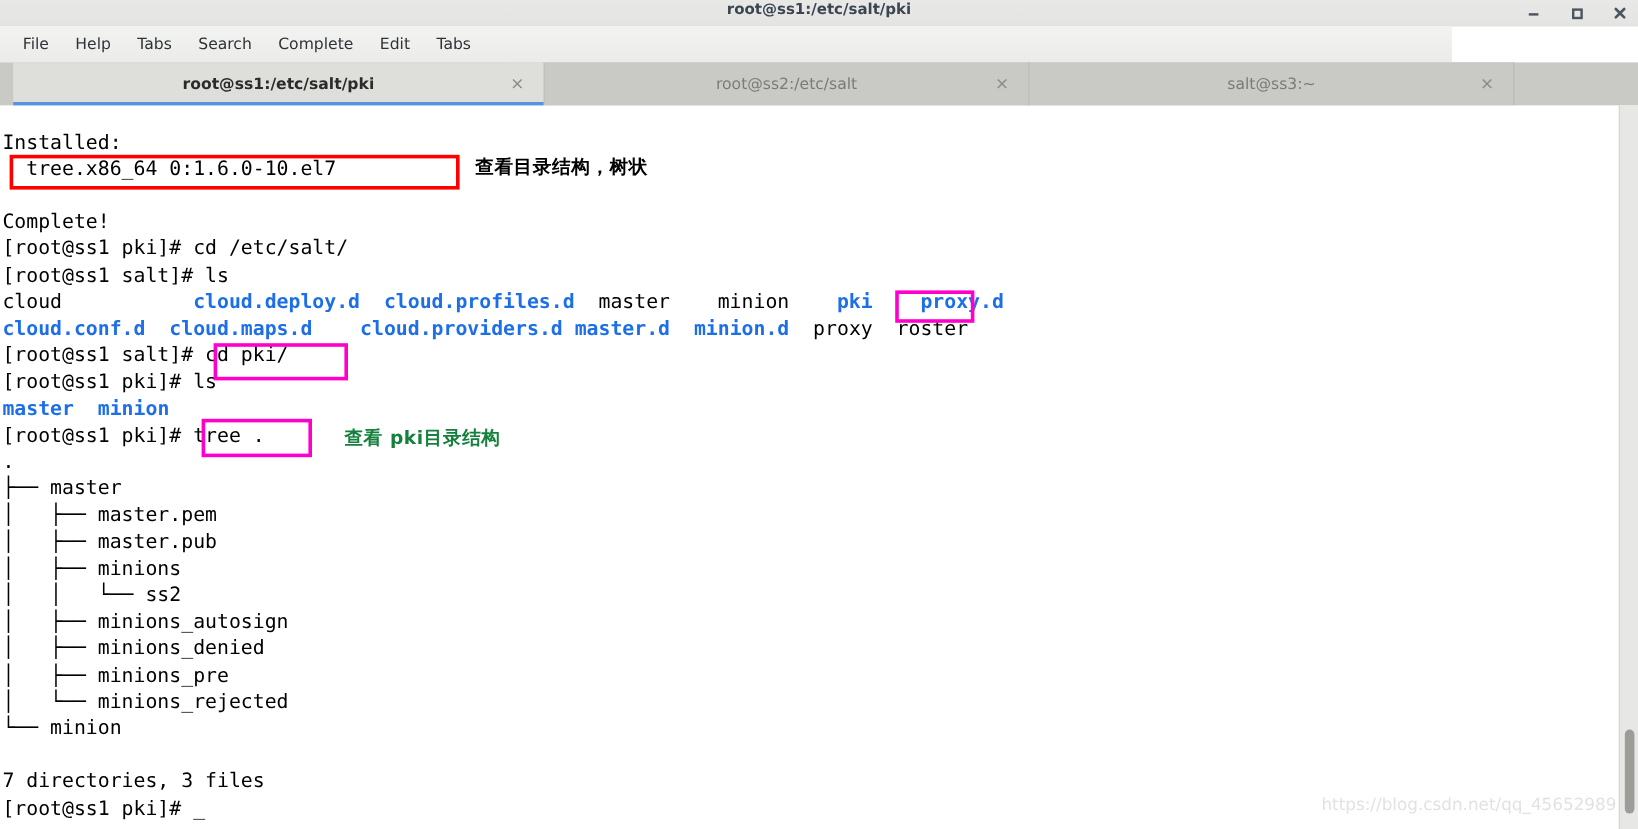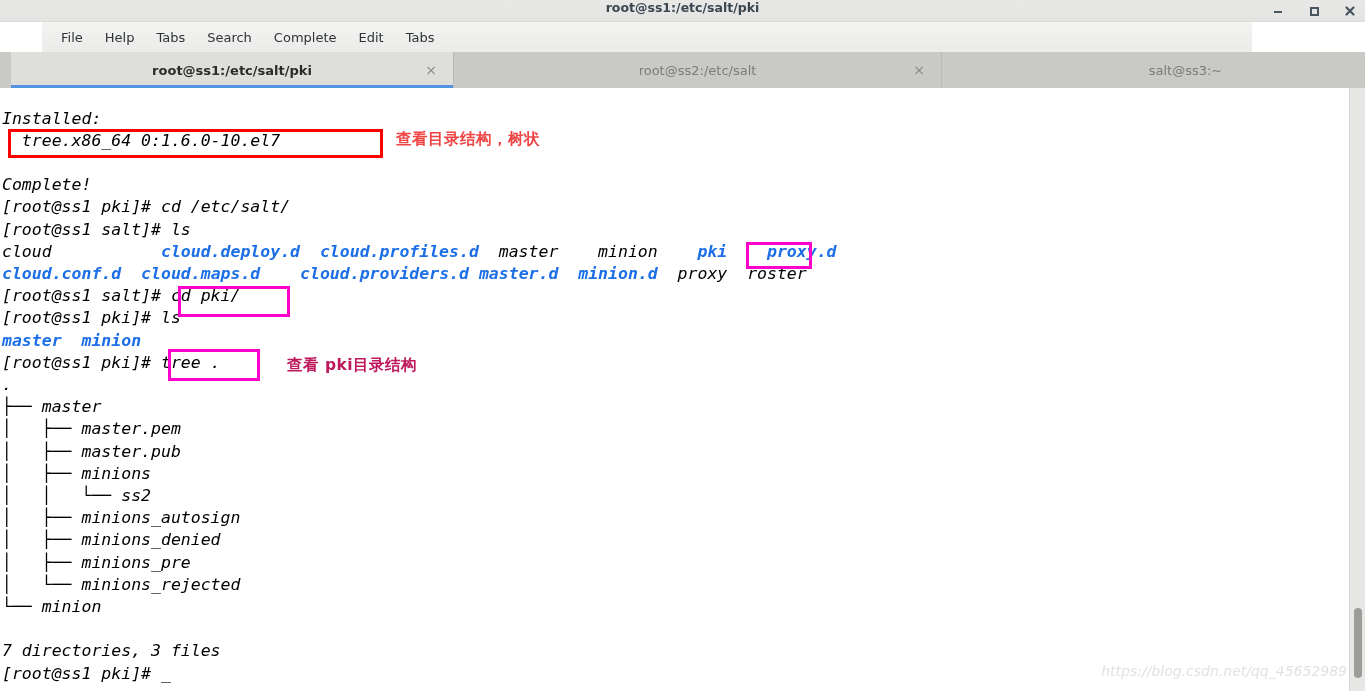--- a/index.html
+++ b/index.html
@@ -57,21 +57,20 @@
 
   
   .menubar {
     position: absolute;
     left: 0; top: 22px;
     width: 1210px; height: 30px;
     background: linear-gradient(to bottom, #f3f3f2 0%, #ebebea 100%);
     display: flex;
     align-items: center;
     padding-left: 8px;
-    margin-left: 42px;
   }
   .menu-item {
     font-family: "DejaVu Sans", sans-serif;
     font-size: 13px;
     color: #2e3436;
     padding: 3px 11px;
     cursor: default;
     white-space: nowrap;
   }
 
@@ -98,21 +97,21 @@
   }
   .tab.active {
     background: #dededb;
     color: #2b2b2b;
     font-weight: bold;
     width: 443px;
   }
   .tab.inactive {
     background: #c9c9c6;
     color: #7b7b78;
-    width: 488px;
+    width: 404px;
   }
   .tab .tab-label {
     white-space: nowrap;
     pointer-events: none;
   }
   .tab .tab-close {
     position: absolute;
     right: 16px;
     top: 50%;
     transform: translateY(-50%);
@@ -137,21 +136,20 @@
     width: 1365px; height: 603px;
     background: #ffffff;
     overflow: hidden;
   }
   .term-inner {
     position: absolute;
     left: 0; top: 0;
     width: 1349px;
     height: 603px;
     padding: 0;
-    font-style: italic;
   }
   .term-text {
     position: absolute;
     left: 2px;
     top: 3px;
     font-family: "DejaVu Sans Mono", monospace;
     font-size: 16.5px;
     line-height: 22.2px;
     letter-spacing: 0px;
     color: #000000;
@@ -187,33 +185,32 @@
   .ann-box.magenta { border-color: #ff00cc; }
 
   .ann-text {
     position: absolute;
     font-family: "DejaVu Sans", sans-serif;
     font-size: 15.5px;
     font-weight: bold;
     white-space: nowrap;
     letter-spacing: 0.5px;
   }
-  .ann-text.red { color: #ef4444; }
-  .ann-text.magenta { color: #be185d; }
+  .ann-text.red { color: #000000; }
+  .ann-text.magenta { color: #15803d; }
 
   .watermark {
     position: absolute;
     right: 18px;
     bottom: 12px;
     font-family: "DejaVu Sans", sans-serif;
     font-size: 14px;
     color: #e2e2e2;
     white-space: nowrap;
     pointer-events: none;
-    font-style: italic;
   }
 </style>
 </head>
 <body>
 
 <div id="app">
 
   <div class="titlebar">
     <div class="title-text">root@ss1:/etc/salt/pki</div>
     <div class="win-btns">

